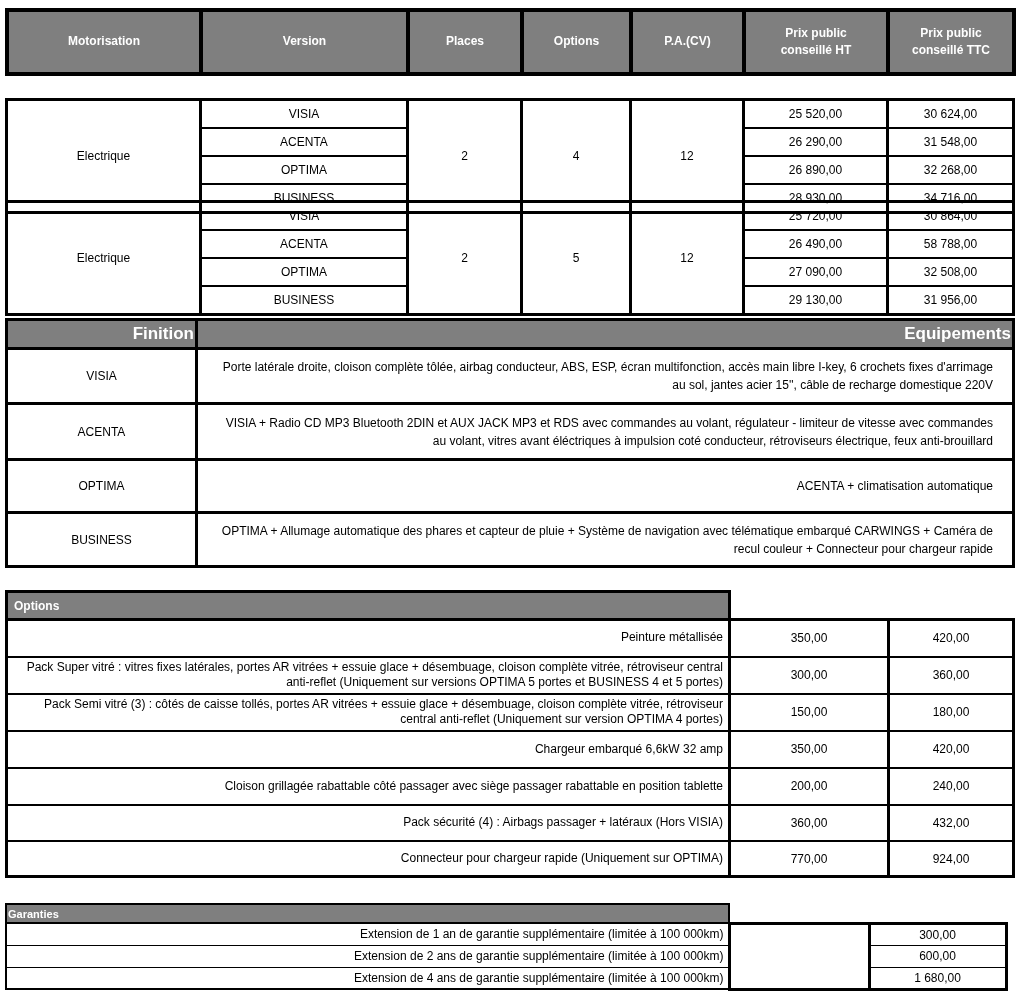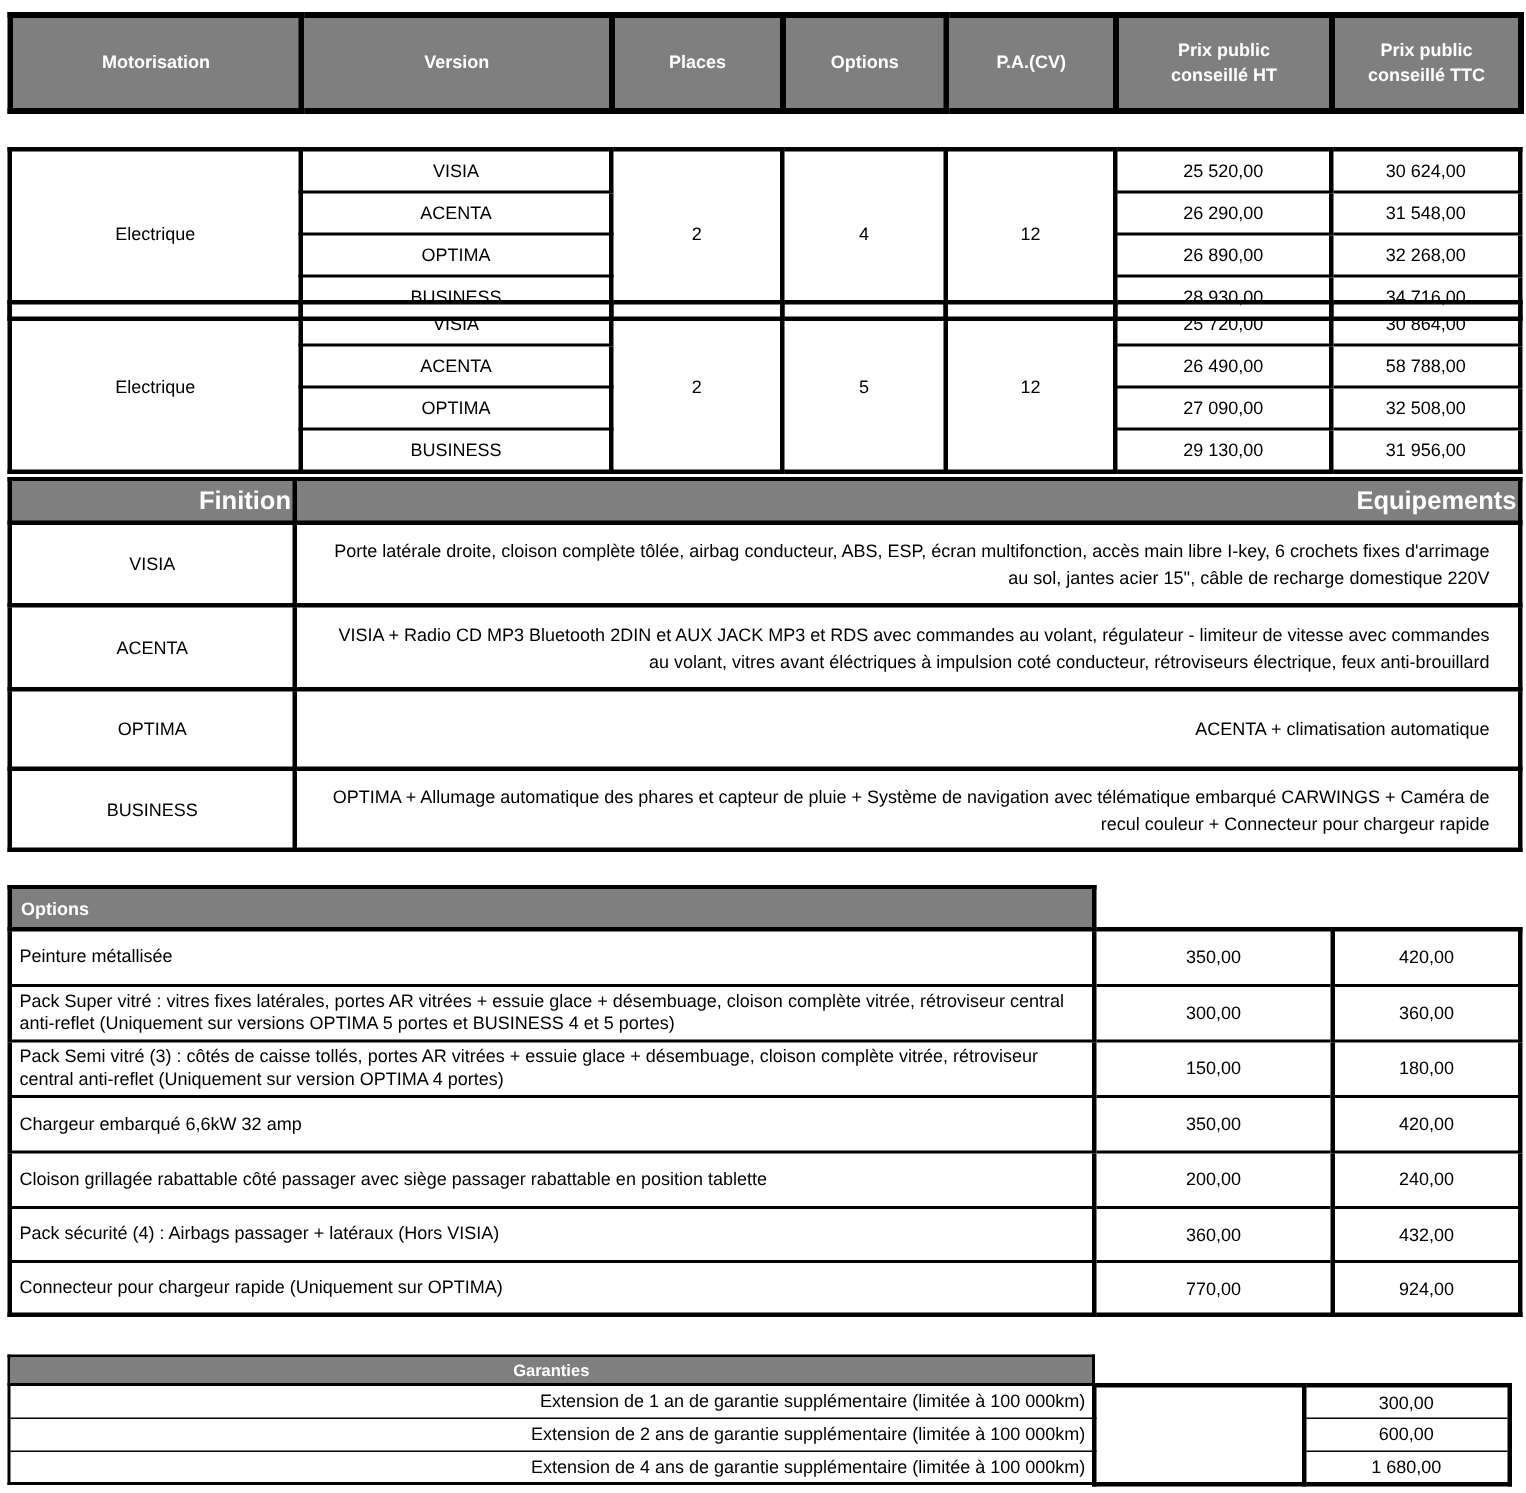--- a/index.html
+++ b/index.html
@@ -74,31 +74,30 @@
   .opt-label, .opt-price {
     border-left: 3px solid #000;
     border-right: 3px solid #000;
     border-top: 2px solid #000;
     border-bottom: 2px solid #000;
   }
   .opt-table tr:nth-child(2) .opt-label,
   .opt-table tr:nth-child(2) .opt-price { border-top: 3px solid #000; }
   .opt-table tr:last-child .opt-label,
   .opt-table tr:last-child .opt-price { border-bottom: 3px solid #000; }
-  .opt-label { text-align: left; padding: 2px 5px; line-height: 1.3; }
+  .opt-label { text-align: right; padding: 2px 5px; line-height: 1.3; }
   .opt-price { text-align: center; }
 
   
   .gar-table { left: 5px; top: 903px; width: 1000px; font-size: 12px; }
   .gar-title {
     background: #7f7f7f;
     color: #ffffff;
     font-weight: bold;
     font-size: 11px;
-    text-align: center;
     border: 2px solid #000;
   }
   .gar-label {
     border-left: 2px solid #000;
     border-right: 2px solid #000;
     border-top: 1px solid #000;
     border-bottom: 1px solid #000;
     text-align: right;
     padding: 0 4px;
   }

